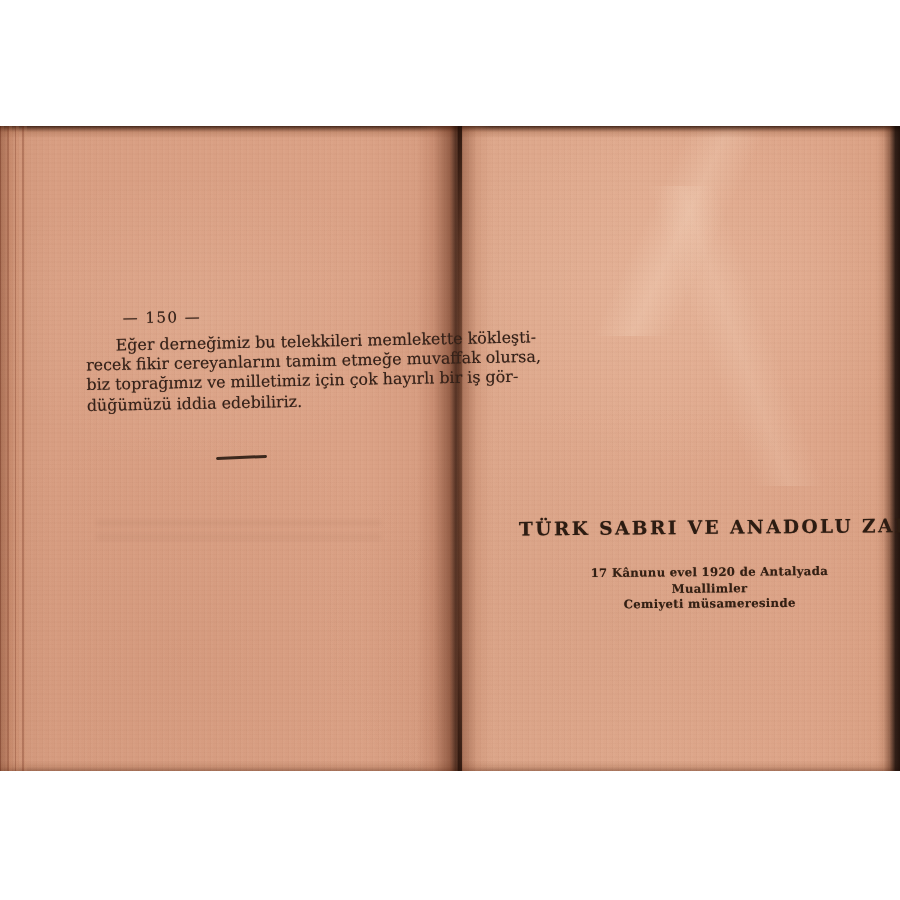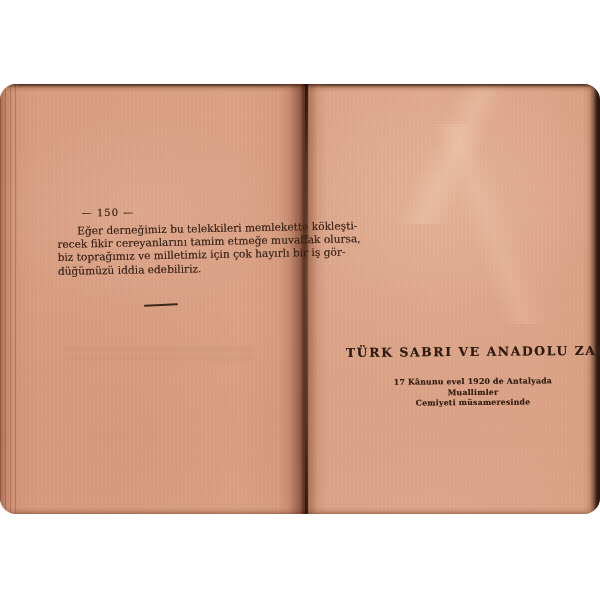--- a/index.html
+++ b/index.html
@@ -6,21 +6,20 @@
   body{
     width:600px;height:600px;background:#ffffff;position:relative;overflow:hidden;
     font-family:"DejaVu Serif","Liberation Serif",serif;
   }
   
   .photo{
     position:absolute;left:0;top:84px;width:600px;height:430px;
     background:linear-gradient(90deg,#d0967a 0%,#d89e82 6%,#dba286 40%,#d69c80 48%,
                #dda78b 53%,#e0aa8e 72%,#dea68a 90%,#d9a083 100%);
     overflow:hidden;
-    border-radius:16px;
   }
   .texture{
     position:absolute;inset:0;
     background:
       repeating-linear-gradient(90deg,rgba(120,60,35,0.030) 0 1px,rgba(255,230,210,0.030) 1px 2px,transparent 2px 4px),
       repeating-linear-gradient(0deg,rgba(120,60,35,0.022) 0 1px,transparent 1px 3px),
       radial-gradient(220px 140px at 22% 30%,rgba(255,228,205,0.12),transparent 70%),
       radial-gradient(260px 160px at 76% 26%,rgba(255,230,208,0.14),transparent 70%),
       radial-gradient(300px 220px at 70% 78%,rgba(150,80,50,0.08),transparent 70%),
       radial-gradient(280px 220px at 20% 82%,rgba(150,80,50,0.07),transparent 70%);

